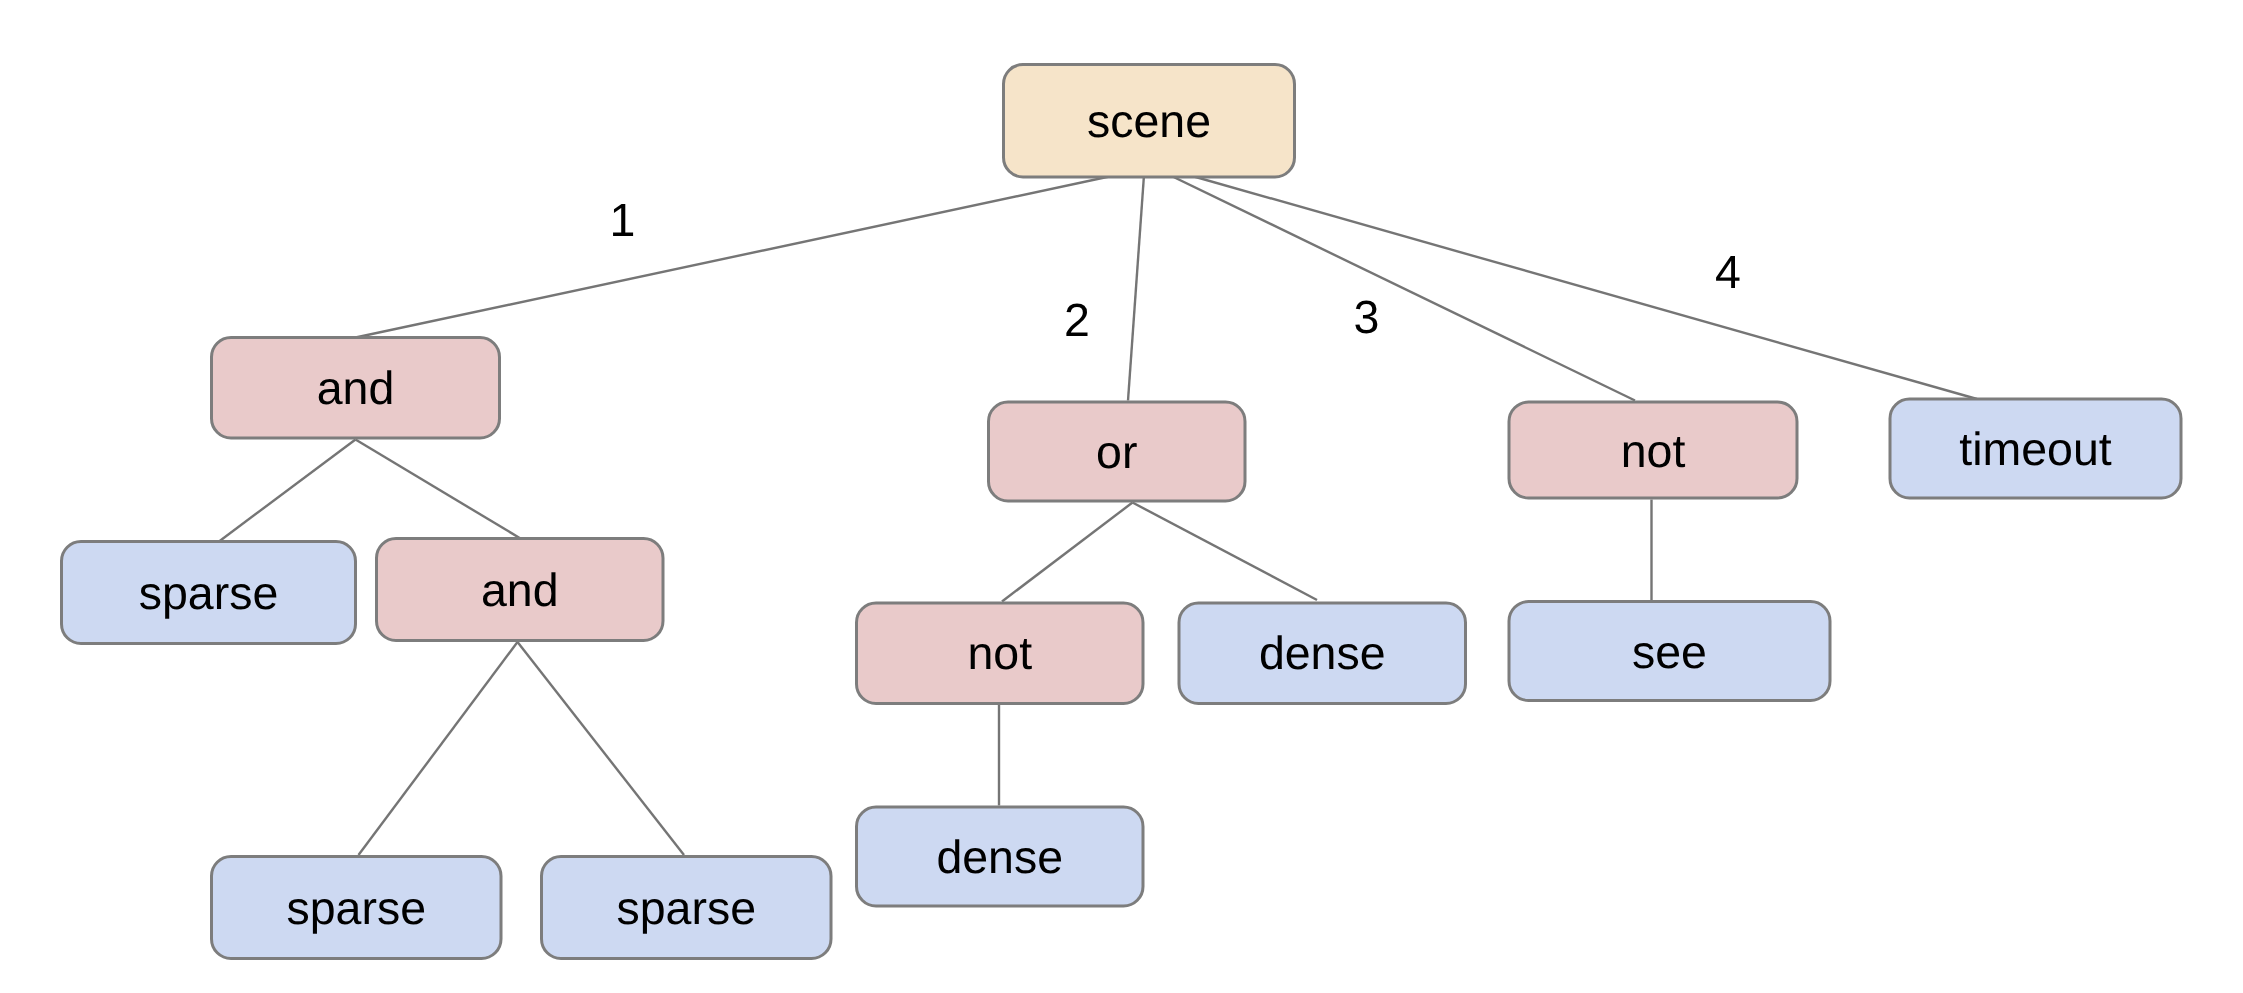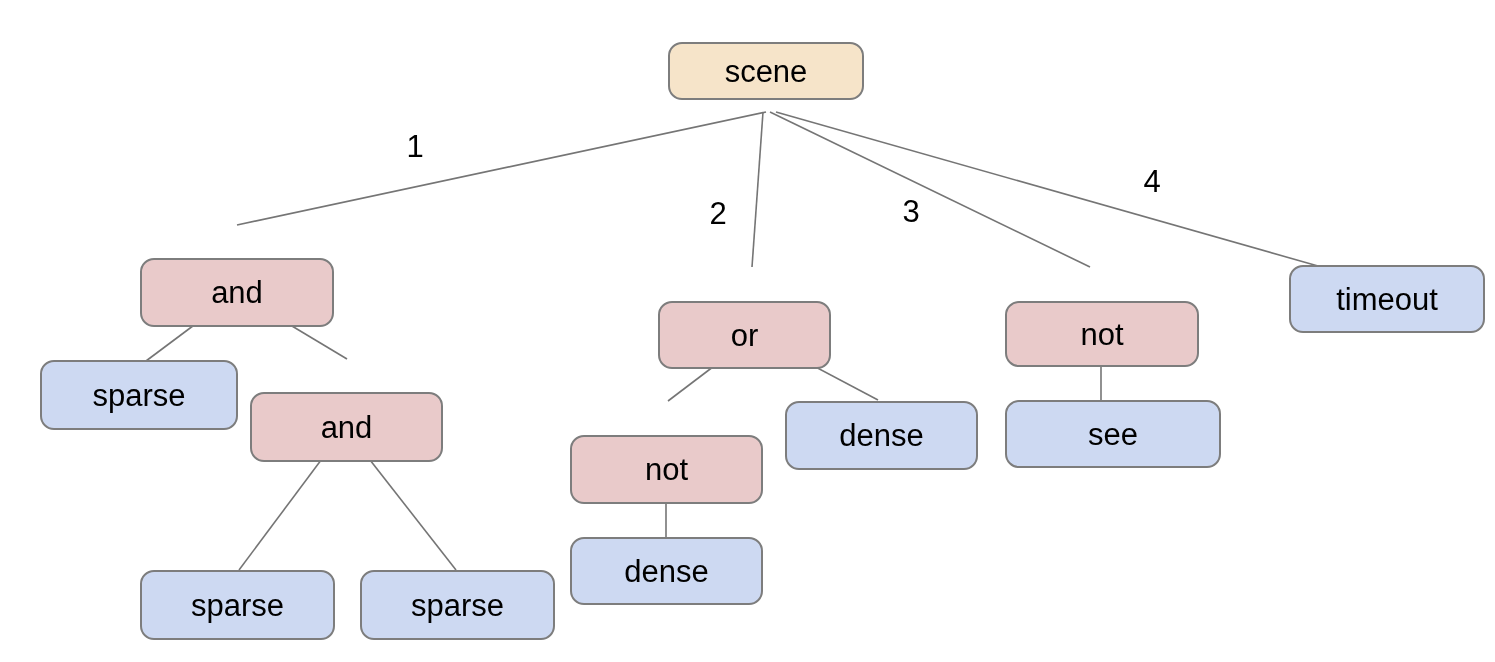--- a/index.html
+++ b/index.html
@@ -26,21 +26,21 @@
     align-items: center;
     justify-content: center;
     border: 2px solid #7d7d7d;
     border-radius: 14px;
     font-size: 31px;
     line-height: 1;
     color: #000000;
     white-space: nowrap;
   }
   .node.tan  { background: #f6e4c9; }
-  .node.pink { background: #e9caca; margin-top: 34px; }
+  .node.pink { background: #e9caca; }
   .node.blue { background: #cdd9f2; }
   .edge-label {
     position: absolute;
     transform: translate(-50%, -50%);
     font-size: 31px;
     color: #000000;
   }
 </style>
 </head>
 <body>
@@ -64,29 +64,29 @@
 
     <line x1="666" y1="470" x2="666" y2="537"></line>
     <line x1="1101" y1="333" x2="1101" y2="400"></line>
   </svg>
 
   <span class="edge-label" style="left:415px; top:147px;">1</span>
   <span class="edge-label" style="left:718px; top:214px;">2</span>
   <span class="edge-label" style="left:911px; top:212px;">3</span>
   <span class="edge-label" style="left:1152px; top:182px;">4</span>
 
-  <div class="node tan" style="left:668px; top:42px; width:196px; height:58px;">scene</div>
+  <div class="node tan" style="left:668px; top:42px; width:196px; height:77px;">scene</div>
 
   <div class="node pink" style="left:140px; top:224px; width:194px; height:69px;">and</div>
 
   <div class="node pink" style="left:658px; top:267px; width:173px; height:68px;">or</div>
 
   <div class="node pink" style="left:1005px; top:267px; width:194px; height:66px;">not</div>
 
-  <div class="node blue" style="left:1289px; top:265px; width:196px; height:68px;">timeout</div>
+  <div class="node blue" style="left:1259px; top:265px; width:196px; height:68px;">timeout</div>
 
   <div class="node blue" style="left:40px; top:360px; width:198px; height:70px;">sparse</div>
 
   <div class="node pink" style="left:250px; top:358px; width:193px; height:70px;">and</div>
 
   <div class="node pink" style="left:570px; top:401px; width:193px; height:69px;">not</div>
 
   <div class="node blue" style="left:785px; top:401px; width:193px; height:69px;">dense</div>
 
   <div class="node blue" style="left:1005px; top:400px; width:216px; height:68px;">see</div>

